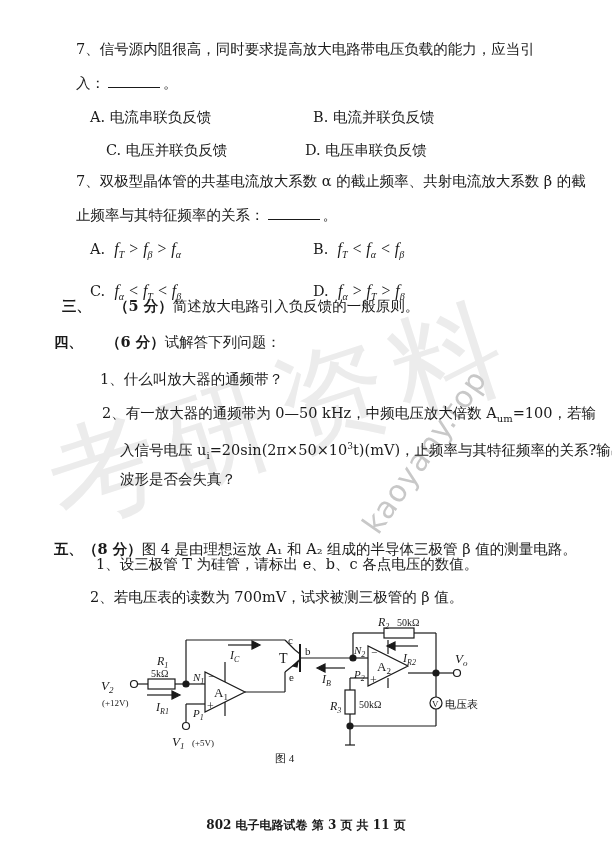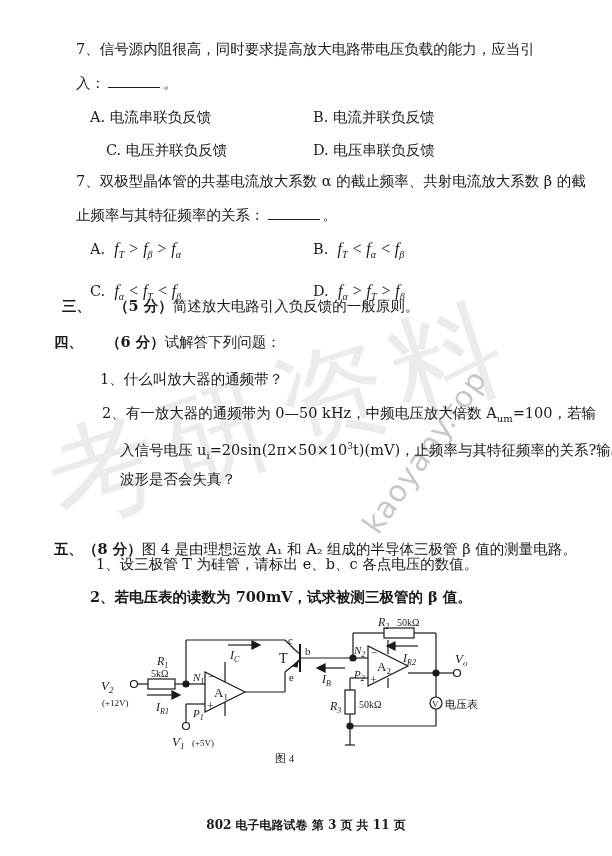--- a/index.html
+++ b/index.html
@@ -32,21 +32,21 @@
 <div class="wm wm-url">kaoyany.top</div>
 
 <div>
   <div class="line" style="left:76px; top:40px;">7、信号源内阻很高，同时要求提高放大电路带电压负载的能力，应当引</div>
   <div class="line" style="left:76px; top:74px;">
     <span>入：</span><span class="blank"></span><span>。</span>
   </div>
   <div class="line" style="left:90px; top:108px;"><span>A.</span> <span>电流串联负反馈</span></div>
   <div class="line" style="left:313px; top:108px;"><span>B.</span> <span>电流并联负反馈</span></div>
   <div class="line" style="left:90px; top:141px;margin-left:16px;"><span>C.</span> <span>电压并联负反馈</span></div>
-  <div class="line" style="left:313px; top:141px;"><span>D.</span> <span>电压串联负反馈</span></div>
+  <div class="line" style="left:305px; top:141px;"><span>D.</span> <span>电压串联负反馈</span></div>
 </div>
 
 <div>
   <div class="line" style="left:76px; top:172px;">7、双极型晶体管的共基电流放大系数 α 的截止频率、共射电流放大系数 β 的截</div>
   <div class="line" style="left:76px; top:206px;">
     <span>止频率与其特征频率的关系：</span><span class="blank"></span><span>。</span>
   </div>
   <div class="line" style="left:90px; top:240px;">
     <span>A.</span>&nbsp;
     <span class="math">f<sub>T</sub> &gt; f<sub>β</sub> &gt; f<sub>α</sub></span>
@@ -81,21 +81,21 @@
     <span>入信号电压 u</span><sub>i</sub><span>=20sin(2π×50×10</span><sup>3</sup><span>t)(mV)，止频率与其特征频率的关系?输出</span>
   </div>
   <div class="line" style="left:120px; top:470px;">波形是否会失真？</div>
 </div>
 
 <div>
   <div class="line" style="left:54px; top:540px;text-align:right;">
     <span class="bold">五、</span><span class="bold">（8 分）</span><span>图 4 是由理想运放 A₁ 和 A₂ 组成的半导体三极管 β 值的测量电路。</span>
   </div>
   <div class="line" style="left:96px; top:555px;">1、设三极管 T 为硅管，请标出 e、b、c 各点电压的数值。</div>
-  <div class="line" style="left:90px; top:588px;font-weight:bold;">2、若电压表的读数为 700mV，试求被测三极管的 β 值。</div>
+  <div class="line" style="left:90px; top:588px;">2、若电压表的读数为 700mV，试求被测三极管的 β 值。</div>
 </div>
 
 <svg style="position:absolute; left:0; top:600px;" width="612" height="180" viewBox="0 600 612 180">
   <g stroke="#1a1a1a" stroke-width="1.2" fill="none">
 
     <circle cx="134" cy="684" r="3.5" fill="#fff"></circle>
     <line x1="137.5" y1="684" x2="148" y2="684"></line>
 
     <rect x="148" y="679" width="27" height="10" fill="#fff"></rect>
     <line x1="175" y1="684" x2="186" y2="684"></line>

